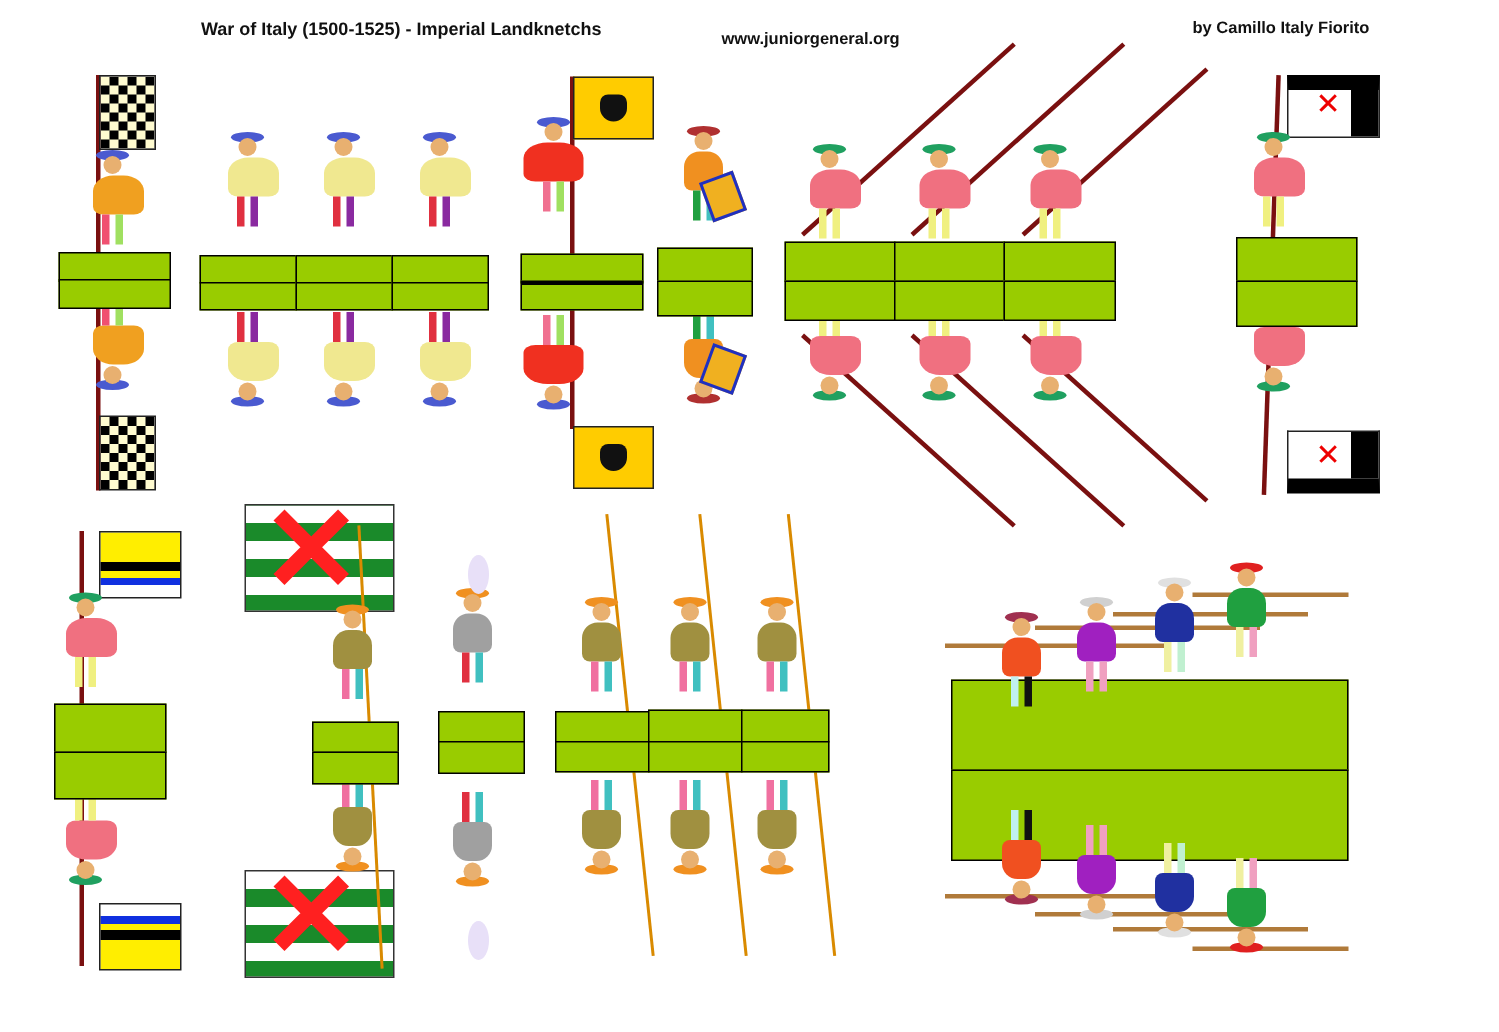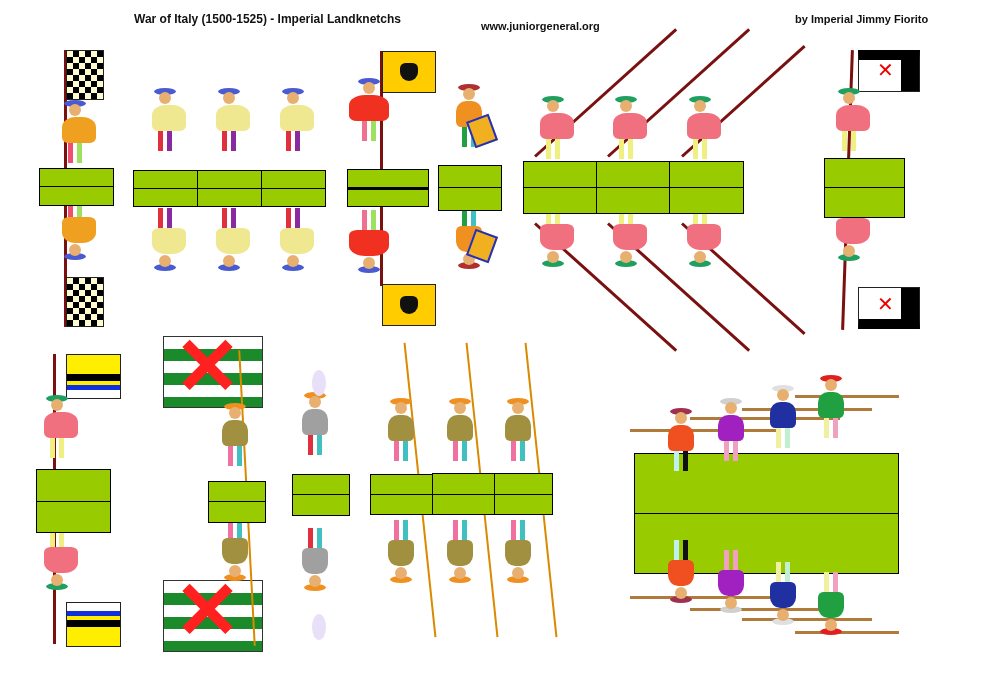--- a/index.html
+++ b/index.html
@@ -17,21 +17,21 @@
   .pole{position:absolute;width:3px;background:#7a1010;}
   .pike{position:absolute;height:3px;background:#7a1010;transform-origin:0 50%;}
   .hpike{position:absolute;height:3px;background:#b07a3a;}
   .spear{position:absolute;width:2px;background:#d98a00;}
 </style>
 </head>
 <body>
 
 <div class="hdr" style="left:134px;top:12px;">War of Italy (1500-1525) - Imperial Landknetchs</div>
 <div class="hdr" style="left:481px;top:20px;font-size:11px;">www.juniorgeneral.org</div>
-<div class="hdr" style="left:795px;top:13px;font-size:11px;">by Imperial Jimmy Fiorito</div>
+<div class="hdr" style="left:795px;top:13px;font-size:11px;">by Camillo Italy Fiorito</div>
 
 <div>
   <div class="pole" style="left:64px;top:50px;height:277px;"></div>
   <div class="flag" style="left:66px;top:50px;width:38px;height:50px;background:repeating-conic-gradient(#000 0 25%,#fffbd0 0 50%) 0 0/12px 12px;"></div>
   <div class="flag" style="left:66px;top:277px;width:38px;height:50px;background:repeating-conic-gradient(#000 0 25%,#fffbd0 0 50%) 0 0/12px 12px;"></div>
   <div class="fig" style="left:62px;top:100px;">
     <div class="hat" style="background:#4a5ad0"></div>
       <div class="head" style="background:#e8b070"></div>
     <div class="body" style="background:#f0a020;width:34px;"></div>
     <div class="legs">

